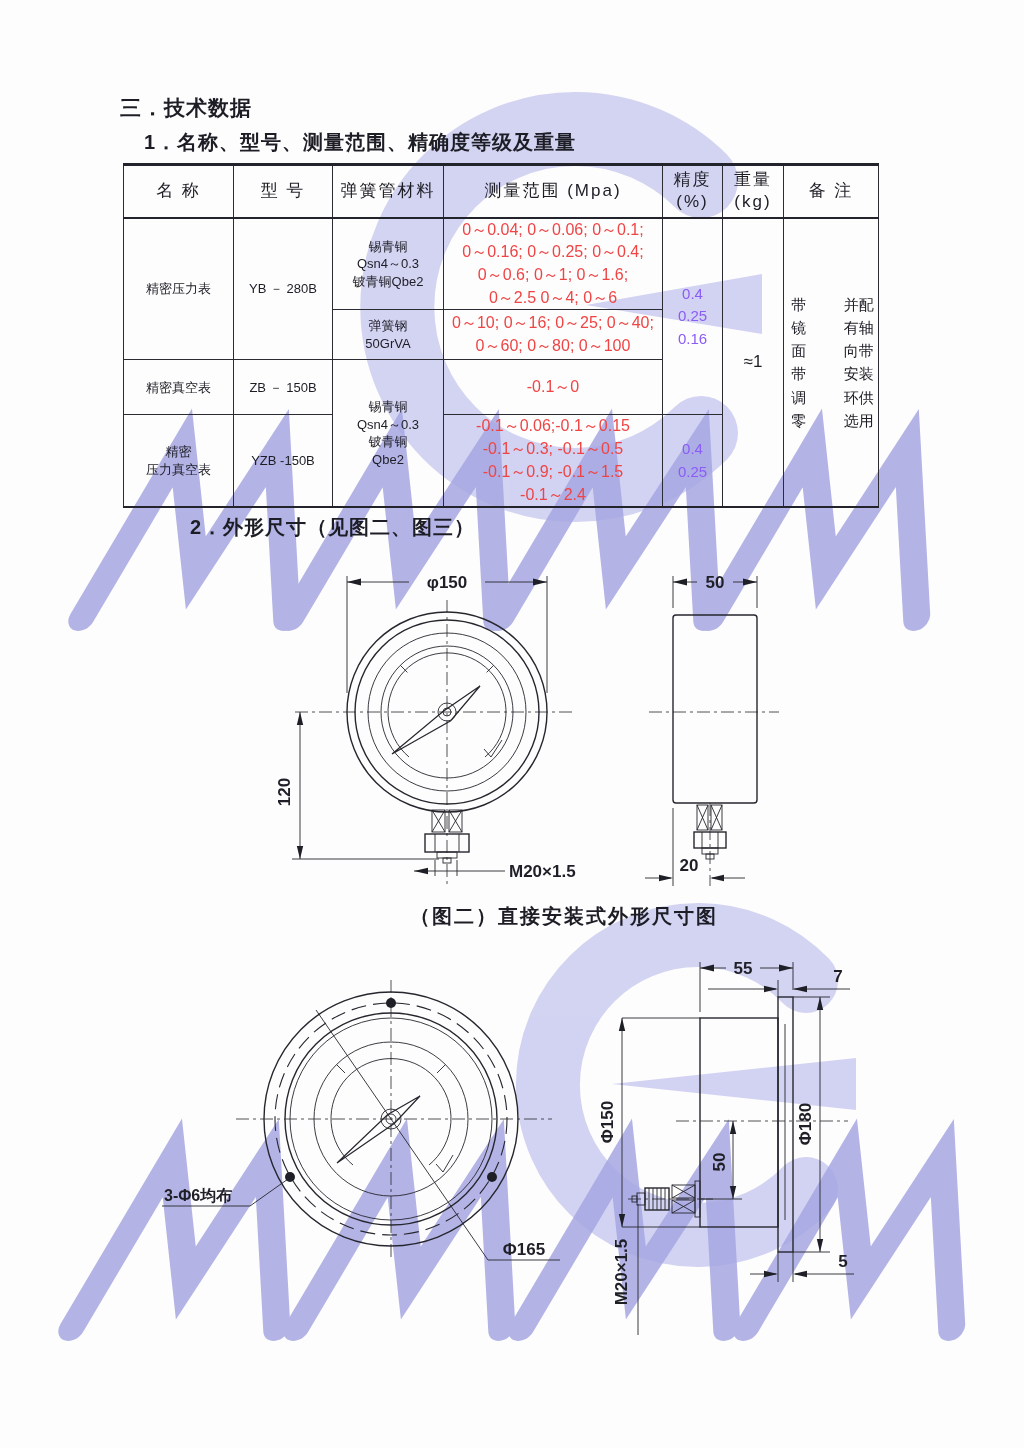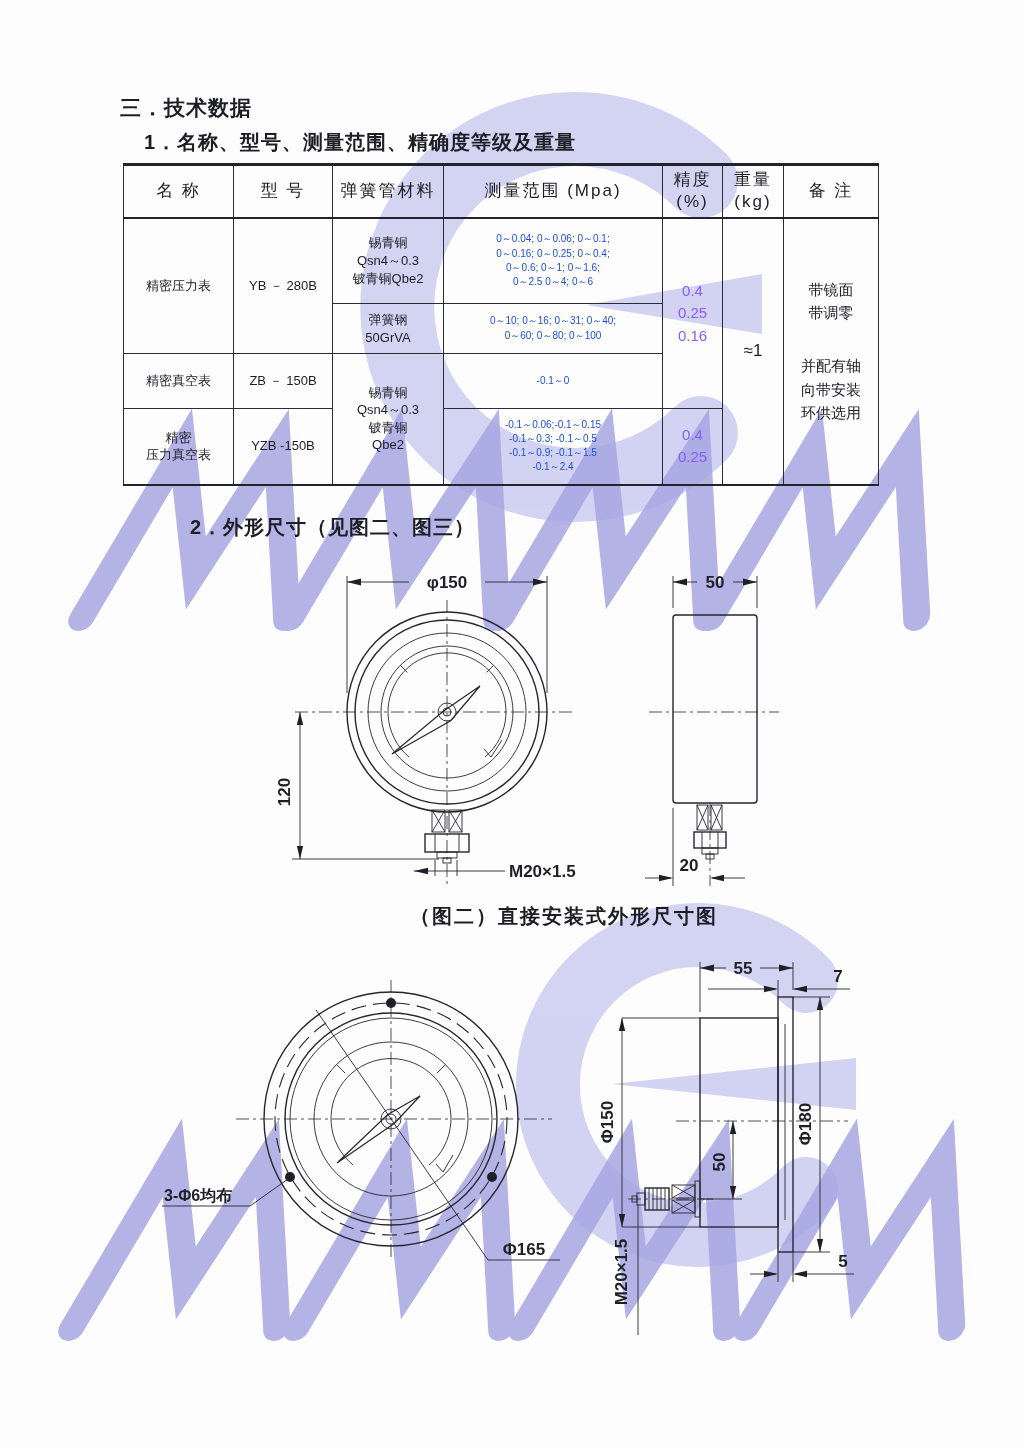--- a/index.html
+++ b/index.html
@@ -8,25 +8,25 @@
   #watermark{z-index:0;}
   #content{z-index:1;border-radius:14px;}
   .abs{position:absolute;}
   .h1{font-size:21px;font-weight:600;letter-spacing:1px;}
   .h2{font-size:20px;font-weight:600;letter-spacing:1px;}
   .caption{font-size:20px;font-weight:600;letter-spacing:2px;}
   table.spec{border-collapse:collapse;table-layout:fixed;width:755px;border-top:3px solid #23232c;border-bottom:2px solid #23232c;}
   table.spec td,table.spec th{border:1px solid #2b2b33;padding:0 2px;text-align:center;vertical-align:middle;white-space:pre-line;font-weight:normal;}
   table.spec thead th{font-size:17px;letter-spacing:2px;border-bottom:2px solid #23232c;line-height:1.3;}
   td.name,td.model,td.mat{font-size:13px;line-height:1.35;}
-  td.range{font-size:10px;font-weight:600;line-height:1.42;color:#1d4ed8;}
+  td.range{font-size:16px;font-weight:600;line-height:1.42;color:#ef4444;}
   td.acc{font-size:15px;font-weight:600;line-height:1.5;color:#8b5cf6;}
   td.wt{font-size:17px;}
   td.note{font-size:15px;}
-  .note-inner{display:flex;flex-direction:column;gap:30px;line-height:1.55;}
+  .note-inner{display:flex;gap:30px;line-height:1.55;}
   .dim{font:bold 16px "Liberation Sans",sans-serif;fill:#1f1f28;}
   .dim2{font:bold 17px "Liberation Sans",sans-serif;fill:#1f1f28;}
   svg .outline{fill:none;stroke:#26262e;stroke-width:1.4;}
   svg .thin{fill:none;stroke:#26262e;stroke-width:0.9;}
   svg .cline{fill:none;stroke:#26262e;stroke-width:0.8;stroke-dasharray:13 4 3 4;}
   svg .dash{fill:none;stroke:#26262e;stroke-width:1.1;stroke-dasharray:15 7;}
   svg .arr{fill:#1f1f28;stroke:none;}
 </style>
 </head>
 <body>
@@ -111,21 +111,21 @@
 带调零</div>
             <div>并配有轴
 向带安装
 环供选用</div>
           </div>
         </td>
       </tr>
       <tr style="height:50px">
         <td class="mat">弹簧钢
 50GrVA</td>
-        <td class="range">0～10; 0～16; 0～31; 0～40;
+        <td class="range">0～10; 0～16; 0～25; 0～40;
 0～60; 0～80; 0～100</td>
       </tr>
       <tr style="height:55px">
         <td class="name">精密真空表</td>
         <td class="model">ZB － 150B</td>
         <td class="mat" rowspan="2">锡青铜
 Qsn4～0.3
 铍青铜
 Qbe2</td>
         <td class="range">-0.1～0</td>

